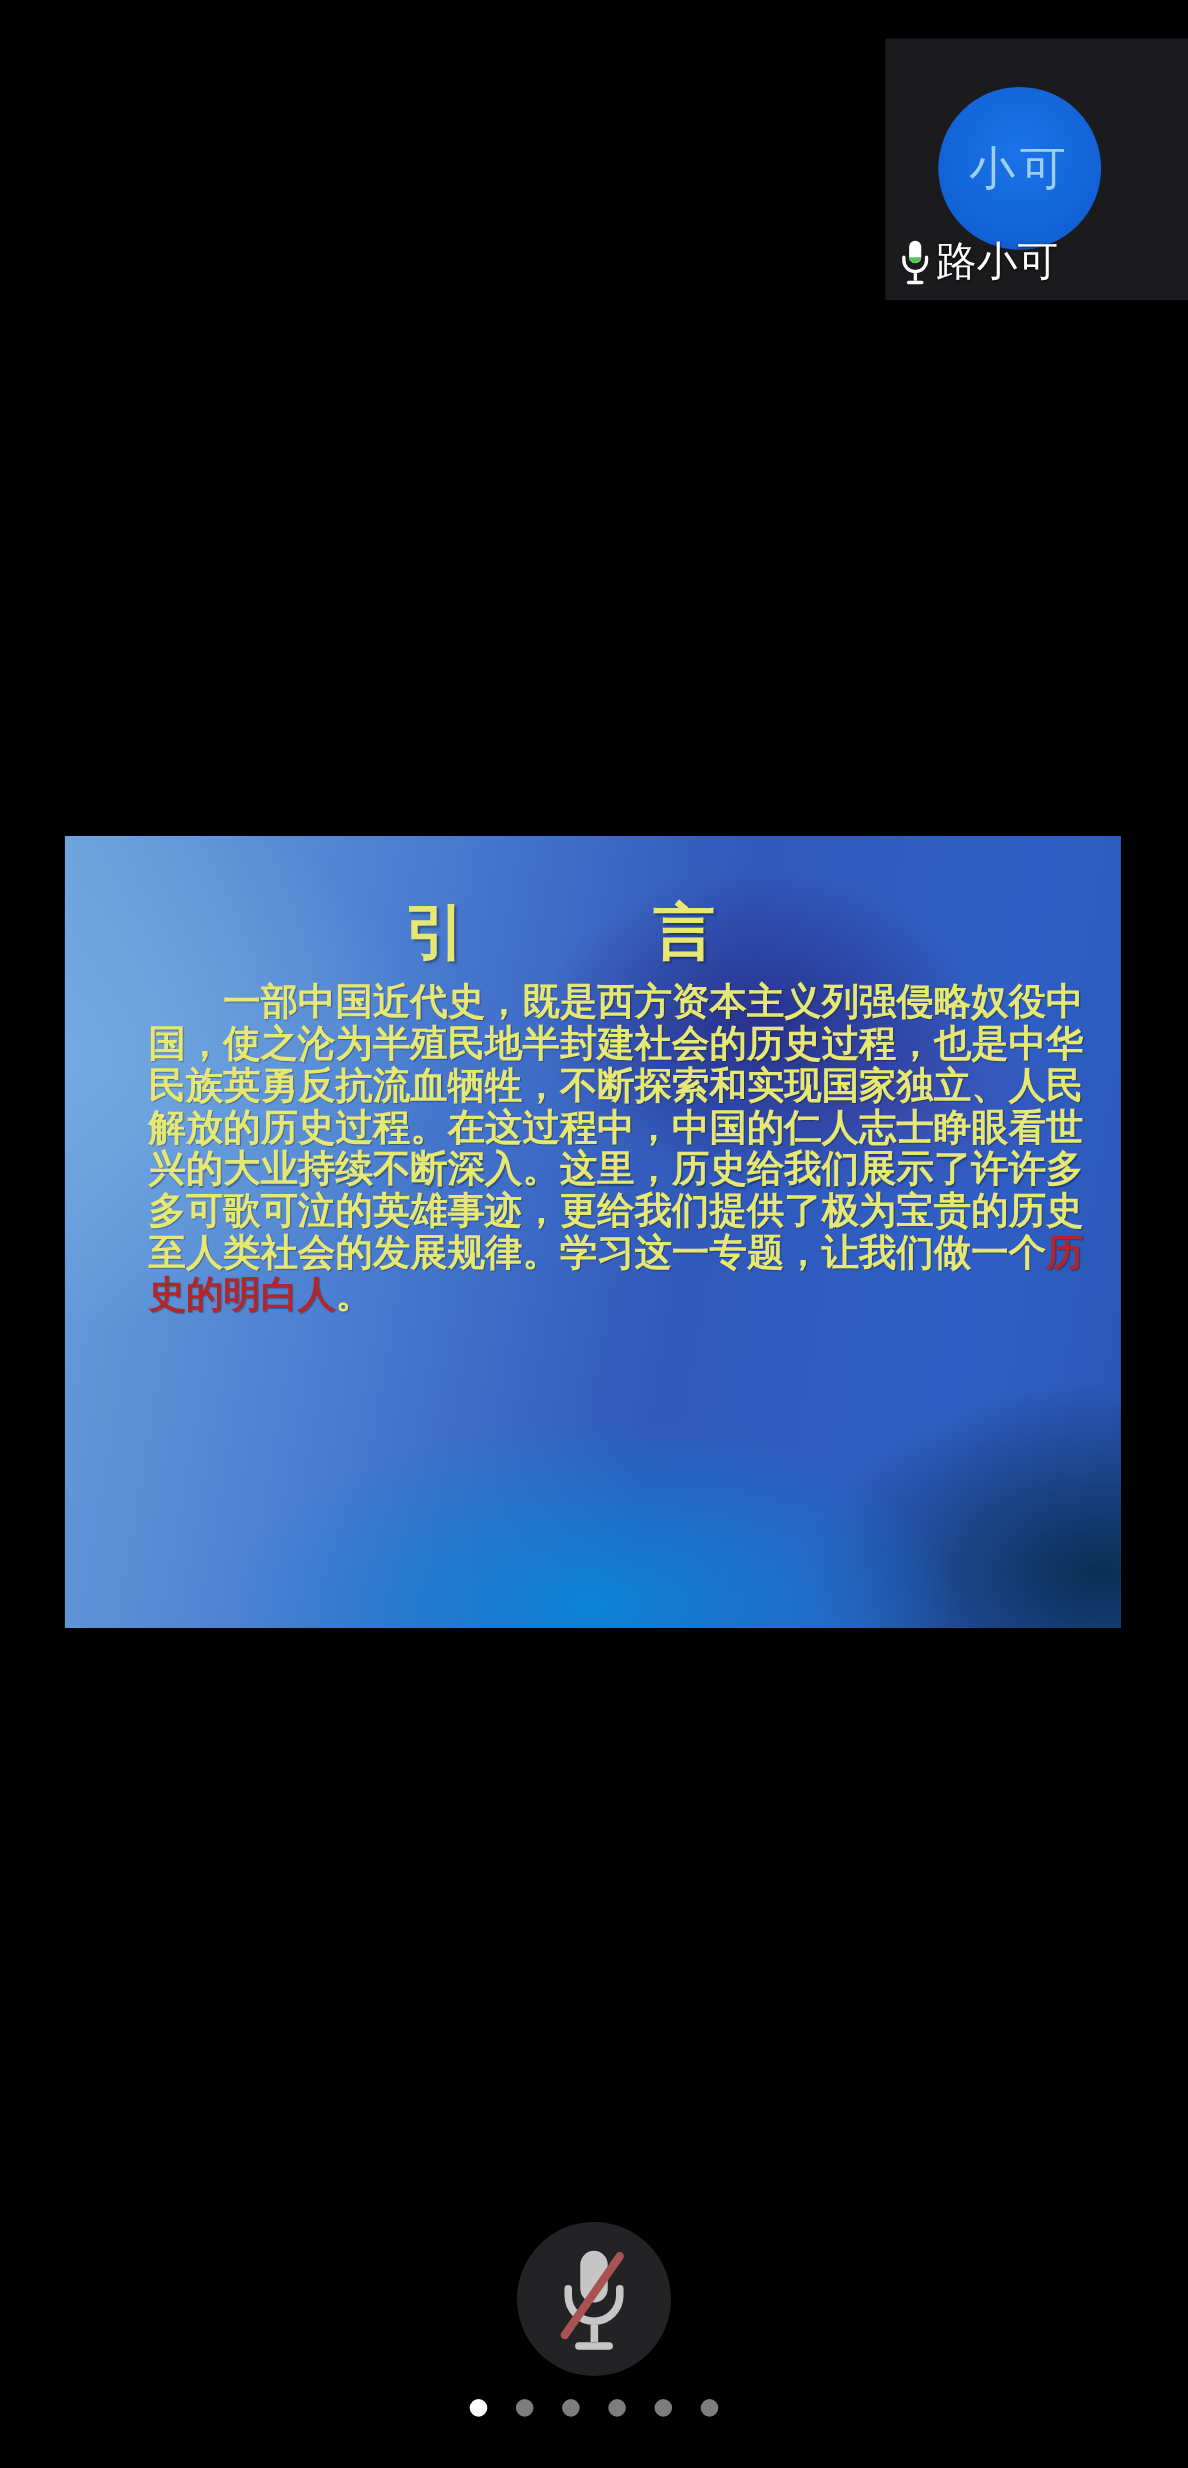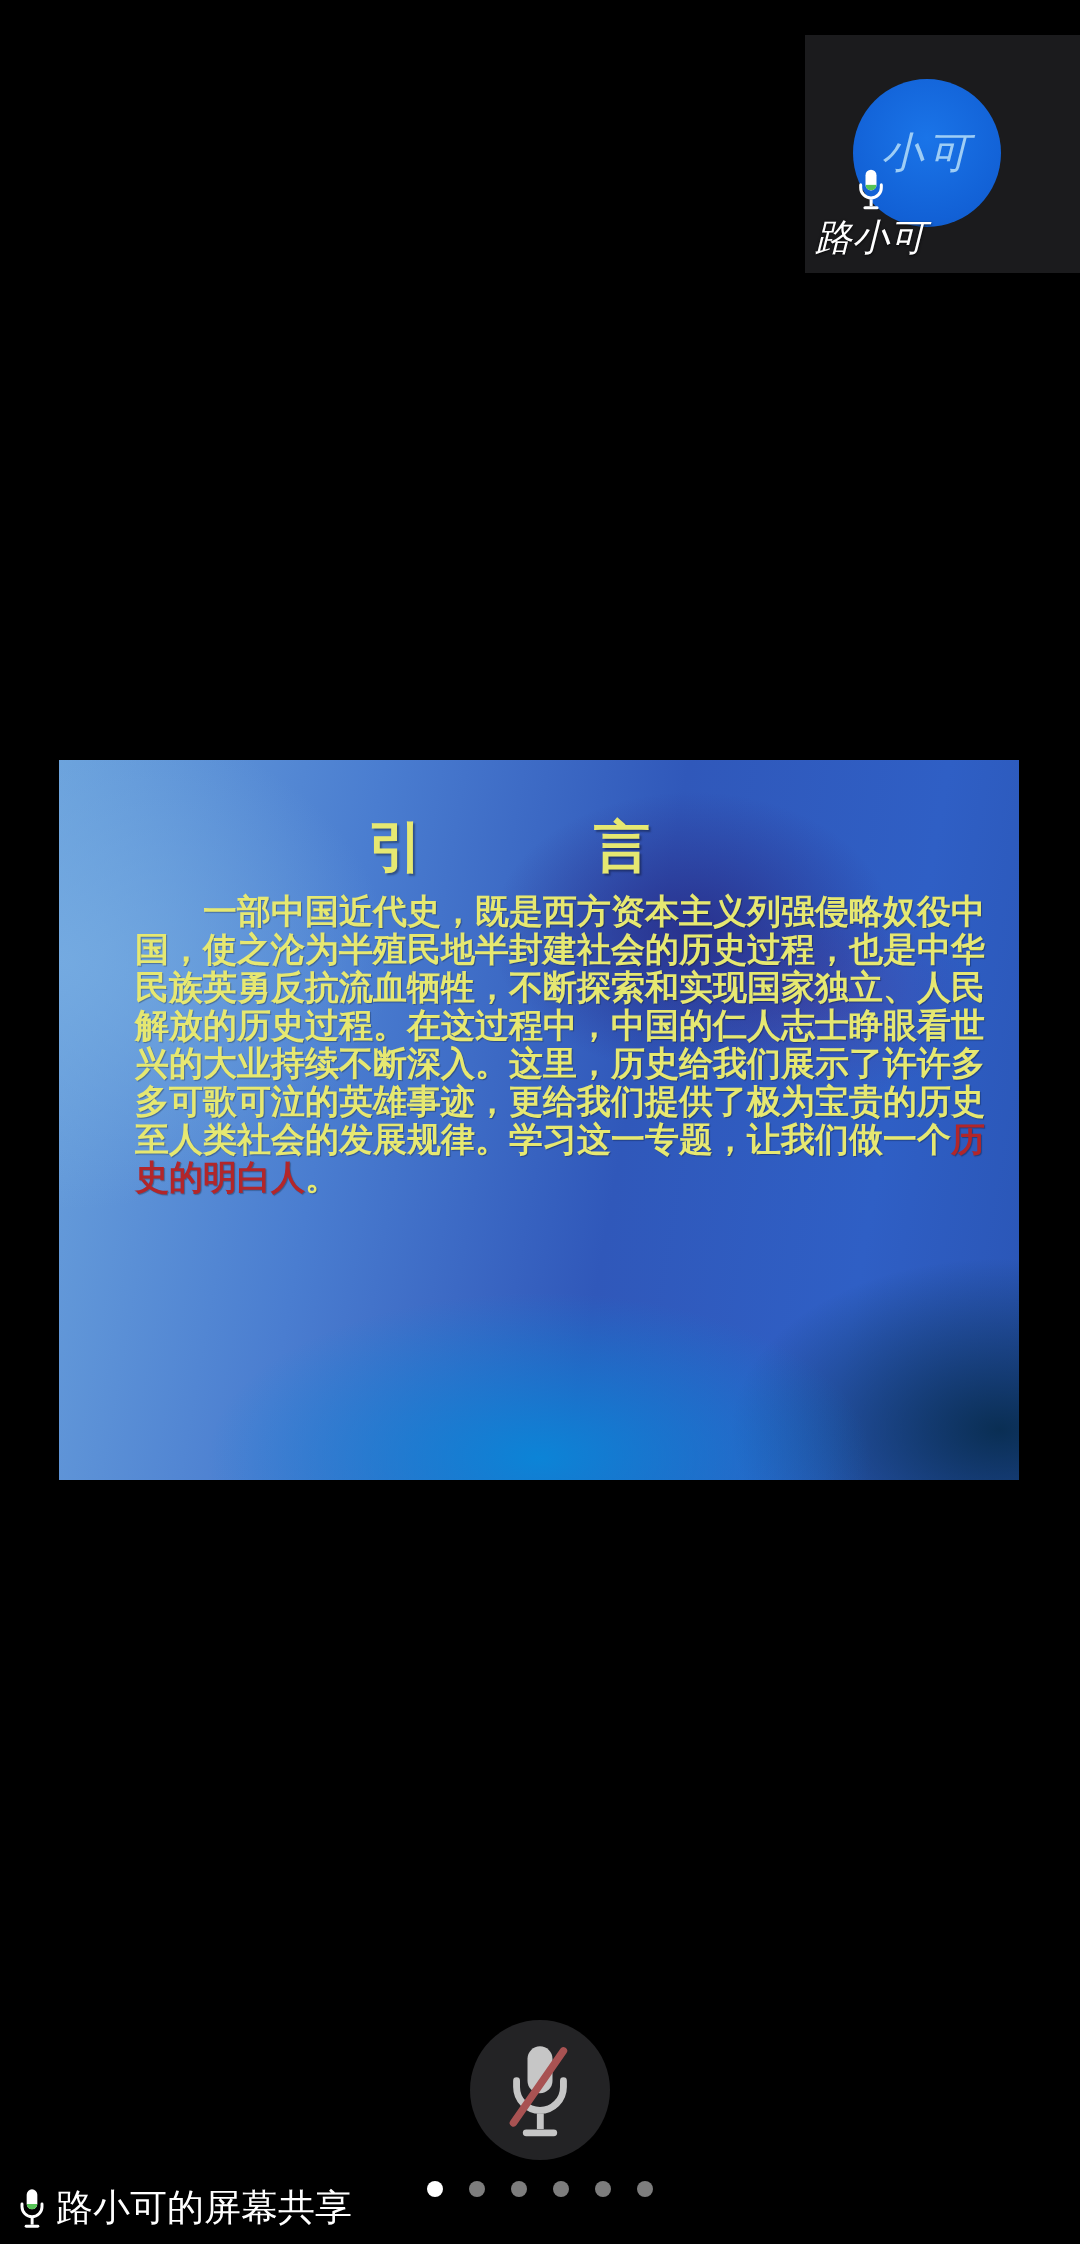--- a/index.html
+++ b/index.html
@@ -6,33 +6,32 @@
   html,body { background:#000; }
   .screen {
     position:relative; width:1080px; height:2244px; background:#000;
     overflow:hidden; font-family:"Liberation Sans", sans-serif;
   }
 
   
   .tile {
     position:absolute; left:805px; top:35px; width:275px; height:238px;
     background:#1b1b1d;
-    font-style:italic;
   }
   .avatar {
     position:absolute; left:48px; top:44px; width:148px; height:148px;
     border-radius:50%;
     background:radial-gradient(circle at 50% 40%, #1a74e8 0%, #1261d6 70%, #0f58c4 100%);
     display:flex; align-items:center; justify-content:center;
     color:#9ecdf5; font-size:42px; letter-spacing:4px;
   }
   .tile-label {
     position:absolute; left:10px; bottom:10px;
     display:flex; align-items:center; gap:2px;
-    color:#ffffff; font-size:37px; text-shadow:0 1px 3px rgba(0,0,0,.8);flex-direction:column;
+    color:#ffffff; font-size:37px; text-shadow:0 1px 3px rgba(0,0,0,.8);
   }
 
   
   .slide {
     position:absolute; left:59px; top:760px; width:960px; height:720px;
     background:
       radial-gradient(ellipse 30% 28% at 66% 24%, rgba(40,42,132,0.85) 0%, rgba(40,42,132,0) 70%),
       radial-gradient(ellipse 24% 20% at 79% 33%, rgba(74,56,150,0.45) 0%, rgba(74,56,150,0) 70%),
       radial-gradient(ellipse 48% 32% at 50% 97%, rgba(10,134,216,0.95) 0%, rgba(10,134,216,0) 72%),
       radial-gradient(ellipse 40% 34% at 98% 93%, rgba(8,44,78,0.95) 0%, rgba(8,44,78,0) 70%),
@@ -141,33 +140,14 @@
 
   <div class="dots" id="dots">
       <div class="dot active"></div>
       <div class="dot"></div>
       <div class="dot"></div>
       <div class="dot"></div>
       <div class="dot"></div>
       <div class="dot"></div>
     </div>
 
-  <div class="share-label">
-    <span style="display:flex;">
-      <svg width="32" height="46" viewBox="0 0 24 32">
-        <defs>
-            <clipPath id="cap2">
-              <rect x="8" y="2" width="8" height="15" rx="4"></rect>
-            </clipPath>
-          </defs>
-        <rect x="8" y="2" width="8" height="15" rx="4" fill="#ffffff"></rect>
-        <g clip-path="url(#cap2)">
-            <rect x="8" y="13" width="8" height="4" fill="#56c456"></rect>
-          </g>
-        <path d="M4.5 13 v2 a7.5 7.5 0 0 0 15 0 v-2" fill="none" stroke="#ffffff" stroke-width="2.2" stroke-linecap="round"></path>
-        <rect x="11" y="23.5" width="2.2" height="5" fill="#ffffff"></rect>
-        <rect x="6.5" y="28.6" width="11" height="2.2" rx="1.1" fill="#ffffff"></rect>
-      </svg>
-    </span>
-    <span>路小可的屏幕共享</span>
-  </div>
 
 </div>
 
 </body></html>

